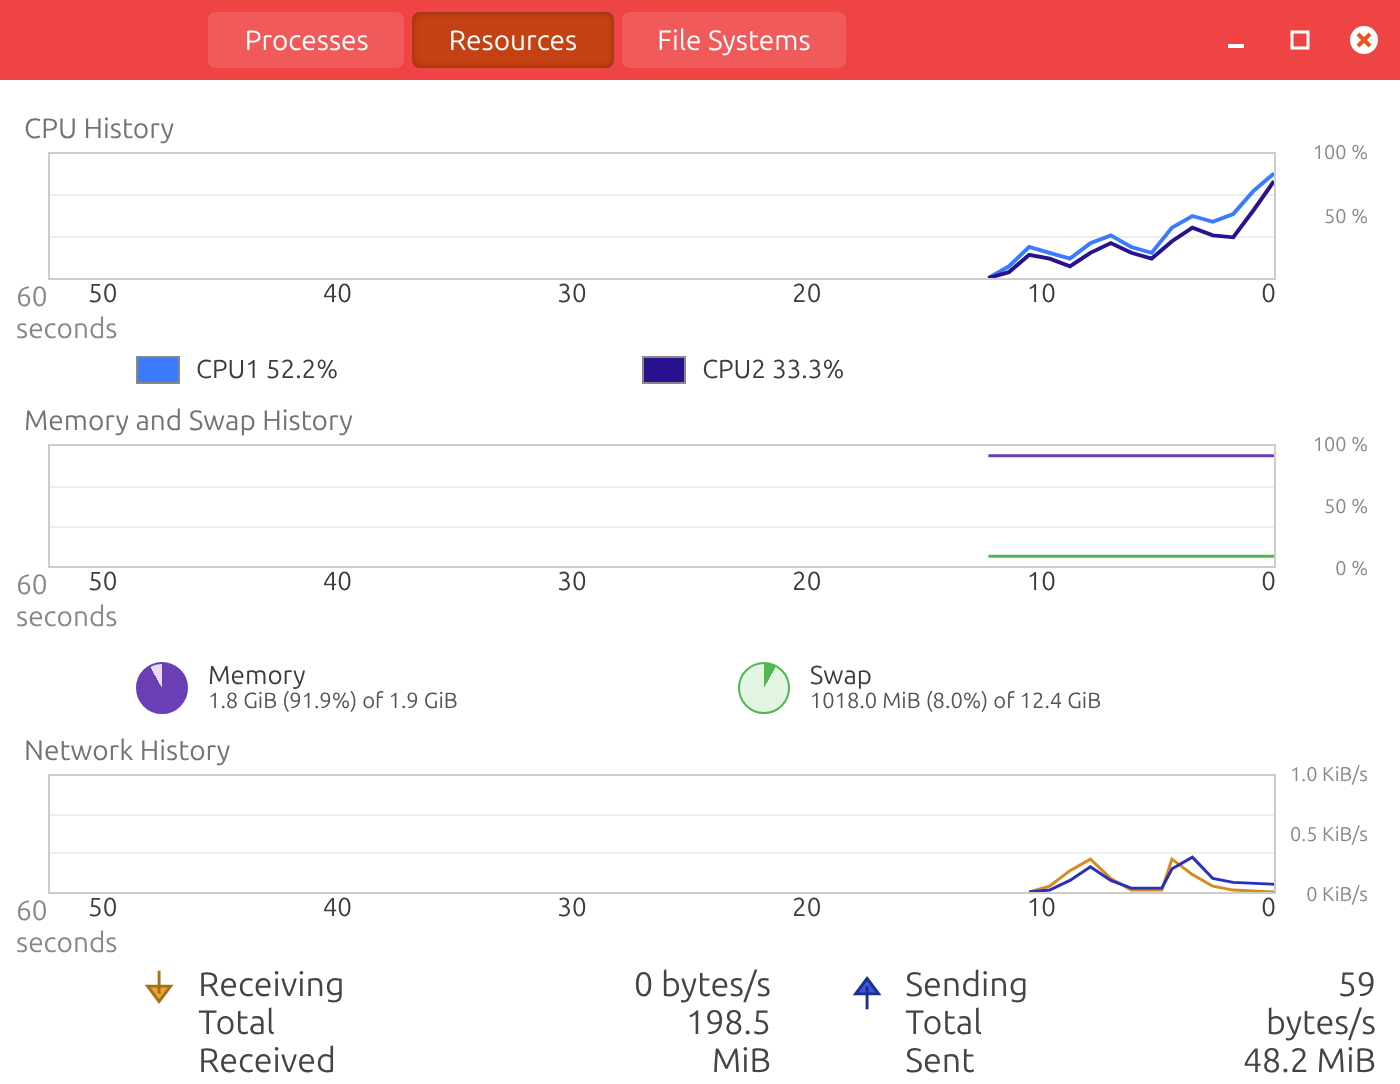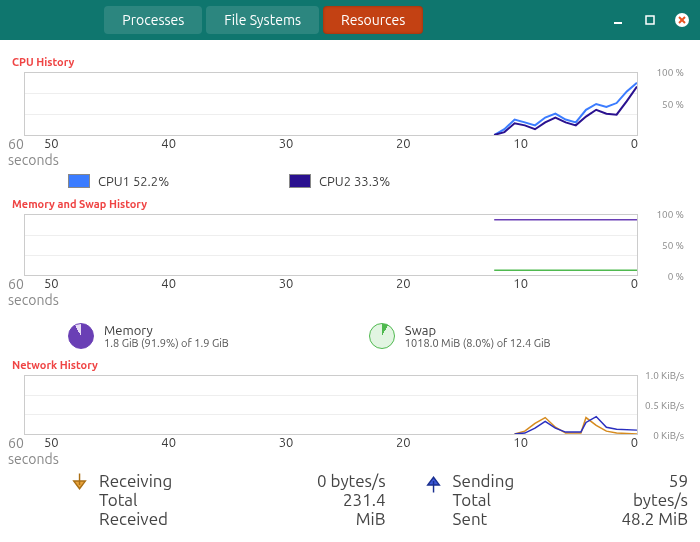--- a/index.html
+++ b/index.html
@@ -1,25 +1,25 @@
 <!DOCTYPE html>
 <html><head>
 <meta charset="utf-8">
 <style>
 * { box-sizing: border-box; margin: 0; padding: 0; }
 body { font-family: Ubuntu, "Segoe UI", sans-serif; font-size: 13px; color: #3c3c3c; background: #fff; width: 700px; height: 542px; overflow: hidden; }
-.titlebar { background: #0f766e; height: 40px; display: flex; align-items: center; padding: 0 10px; }
+.titlebar { background: #ef4444; height: 40px; display: flex; align-items: center; padding: 0 10px; }
 .tabs { display: flex; margin: 0 auto; gap: 0; }
 .tab { padding: 6px 18px; color: #fff; font-size: 14px; cursor: pointer; border-radius: 4px 4px 0 0; }
 .tab.inactive { background: rgba(255,255,255,0.12); border-radius: 4px; margin: 0 2px; }
 .tab.active { background: #c34113; box-shadow: inset 0 0 3px rgba(0,0,0,0.3); border-radius: 4px; margin: 0 2px; }
 .winbtns { display: flex; gap: 16px; margin-left: auto; }
 .winbtn { width: 16px; height: 16px; display: flex; align-items: center; justify-content: center; color: #fff; cursor: pointer; }
 .content { padding: 8px 12px 8px 8px; }
-.section-title { font-weight: bold; color: #ef4444; font-size: 11px; margin: 8px 0 4px 4px; }
+.section-title { font-weight: normal; color: #737373; font-size: 14px; margin: 8px 0 4px 4px; }
 .chart-wrap { position: relative; margin-left: 16px; margin-right: 50px; }
 .chart { border: 1px solid #ccc; background: #fff; position: relative; overflow: hidden; }
 .cpu-chart { height: 64px; }
 .mem-chart { height: 62px; }
 .net-chart { height: 60px; }
 .grid-h { position: absolute; left: 0; right: 0; border-top: 1px solid #eee; }
 .ylabels { position: absolute; right: -46px; top: 0; bottom: 0; width: 44px; font-size: 10px; color: #888; }
 .ylabel { position: absolute; right: 0; transform: translateY(-50%); }
 .xaxis-wrap { margin-left: 0; margin-right: 50px; display: flex; }
 .xaxis-label { width: 60px; font-size: 14px; color: #888; }
@@ -37,22 +37,22 @@
 .net-col { display: flex; gap: 8px; }
 .net-text div { font-size: 17px; color: #444; }
 svg.line { position: absolute; top: 0; left: 0; width: 100%; height: 100%; }
 </style>
 </head>
 <body>
 
 <div class="titlebar">
   <div class="tabs">
     <div class="tab inactive">Processes</div>
+    <div class="tab active">Resources</div>
     <div class="tab inactive">File Systems</div>
-    <div class="tab active">Resources</div>
   </div>
   <div class="winbtns">
     <div class="winbtn">
         <svg width="12" height="12">
           <line x1="2" y1="9" x2="10" y2="9" stroke="#fff" stroke-width="2"></line>
         </svg>
       </div>
     <div class="winbtn">
         <svg width="12" height="12">
           <rect x="2" y="2" width="8" height="8" fill="none" stroke="#fff" stroke-width="1.5"></rect>
@@ -94,21 +94,21 @@
         <span>20</span>
         <span>10</span>
         <span>0</span>
     </div>
   </div>
   <div class="legend-row">
     <div class="legend-item">
         <div class="swatch" style="background:#3b7cff"></div>
         <span>CPU1  52.2%</span>
       </div>
-    <div class="legend-item" style="margin-left:80px">
+    <div class="legend-item" style="margin-left:112px">
         <div class="swatch" style="background:#2a118f"></div>
         <span>CPU2  33.3%</span>
       </div>
   </div>
 
   <div class="section-title">Memory and Swap History</div>
   <div class="chart-wrap">
     <div class="chart mem-chart">
       <div class="grid-h" style="top:33%"></div>
         <div class="grid-h" style="top:66%"></div>
@@ -183,21 +183,21 @@
       <svg class="arrow" viewBox="0 0 24 24">
           <path d="M12 2 L12 14 M6 10 L12 18 L18 10 Z" fill="#e8a33c" stroke="#aa6f14" stroke-width="1.5"></path>
         </svg>
       <div class="net-text">
           <div>Receiving</div>
           <div>Total Received</div>
         </div>
     </div>
     <div class="net-text" style="margin-left:90px;text-align:right">
         <div>0 bytes/s</div>
-        <div>231.4 MiB</div>
+        <div>198.5 MiB</div>
       </div>
     <div class="net-col" style="margin-left:20px">
       <svg class="arrow" viewBox="0 0 24 24">
           <path d="M12 22 L12 10 M6 14 L12 6 L18 14 Z" fill="#3b57d6" stroke="#1a2f8f" stroke-width="1.5"></path>
         </svg>
       <div class="net-text">
           <div>Sending</div>
           <div>Total Sent</div>
         </div>
     </div>

